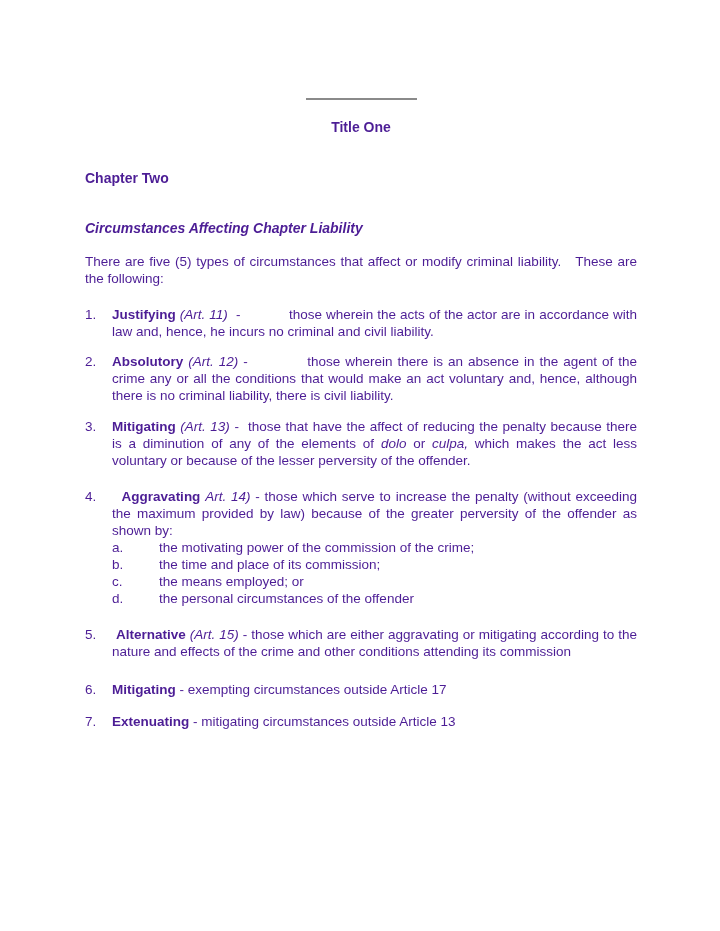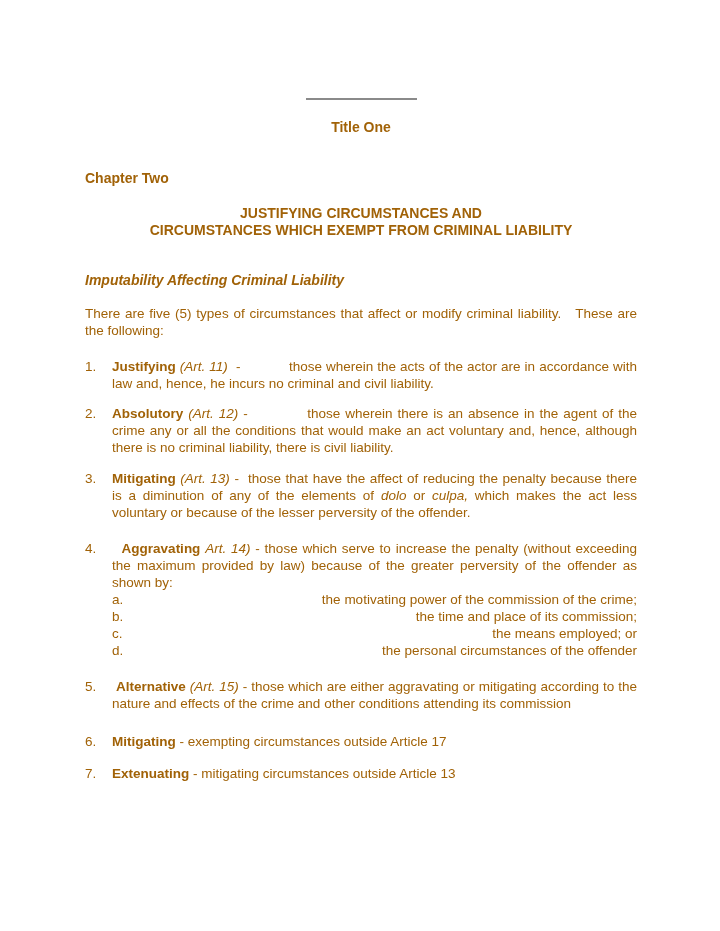--- a/index.html
+++ b/index.html
@@ -2,21 +2,21 @@
 <html><head>
 <meta charset="utf-8">
 <style>
   * { margin:0; padding:0; box-sizing:border-box; }
   html, body { background:#ffffff; }
   .page {
     position:relative;
     width:720px;
     height:931px;
     background:#ffffff;
-    color:#a16207;
+    color:#4c1d95;
     font-family:"Liberation Sans","DejaVu Sans",sans-serif;
     font-size:13.5px;
     line-height:17px;
     overflow:hidden;
   }
   .doc {
     position:absolute;
     left:85px;
     top:0;
     width:552px;
@@ -61,45 +61,41 @@
   .item:nth-child(5) { margin-bottom:21px; }
   .item:nth-child(6) { margin-bottom:15px; }
   .item:nth-child(7) { margin-bottom:0; }
   .item .num { width:27px; flex:none; }
   .item .body { flex:1; text-align:justify; }
   .bold { font-weight:bold; }
   .italic { font-style:italic; }
   .sublist { text-align:left; }
   .subitem { display:flex; }
   .subitem .letter { width:47px; flex:none; }
-  .subitem .subtext { flex:1; text-align:right; }
+  .subitem .subtext { flex:1; text-align:left; }
   .closing {
     margin-top:18px;
     margin-left:27px;
     text-align:justify;
   }
 </style>
 </head>
 <body>
 
 <div class="page">
   <div class="doc">
 
     <div class="divider"></div>
 
     <div class="title">Title One</div>
 
     <div class="chapter">Chapter Two</div>
 
-    <div class="main-heading">
-      <div>JUSTIFYING CIRCUMSTANCES AND</div>
-      <div>CIRCUMSTANCES WHICH EXEMPT FROM CRIMINAL LIABILITY</div>
-    </div>
 
-    <div class="section-heading">Imputability Affecting Criminal Liability</div>
+    <div class="section-heading">Circumstances Affecting Chapter Liability</div>
 
     <p class="intro">There are five (5) types of circumstances that affect or modify criminal liability.&nbsp;&nbsp; These are the following:</p>
 
     <div class="list">
         <div class="item">
           <div class="num">1.</div>
           <div class="body"><span class="bold">Justifying</span><span> </span><span class="italic">(Art. 11)</span><span>&nbsp; -&nbsp;&nbsp;&nbsp;&nbsp;&nbsp;&nbsp;&nbsp;&nbsp;&nbsp;&nbsp;&nbsp; those wherein the acts of the actor are in accordance with law and, hence, he incurs no criminal and civil liability.</span></div>
         </div>
         <div class="item">
           <div class="num">2.</div>

